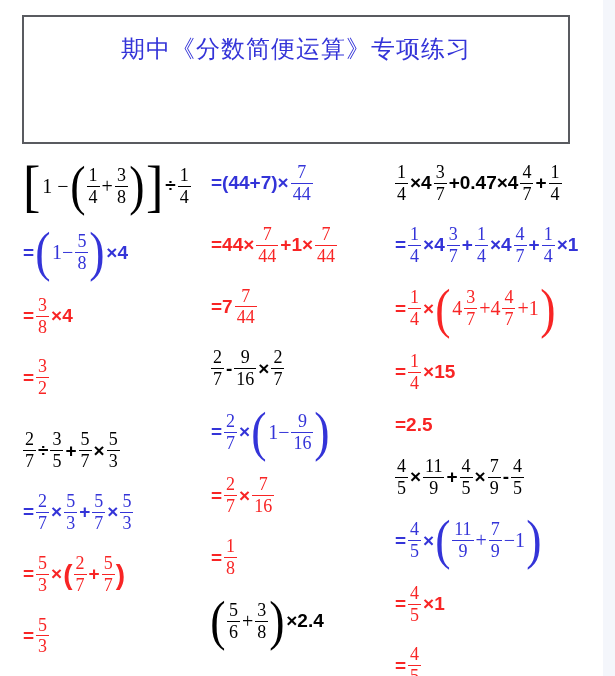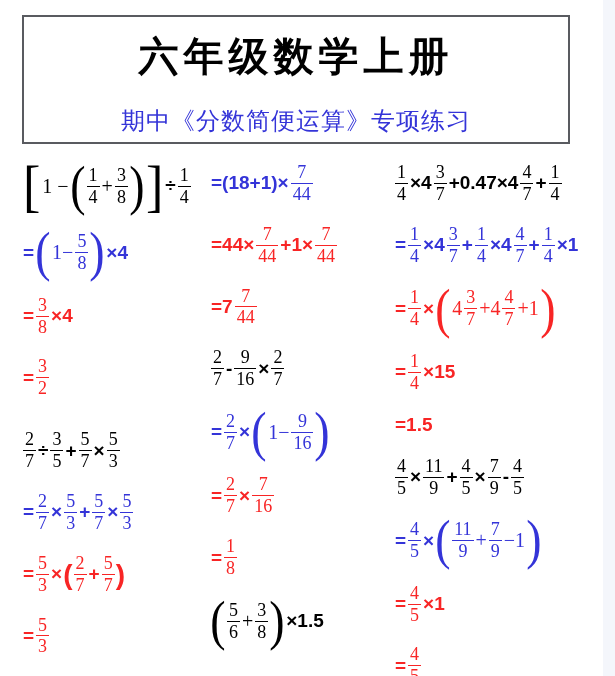--- a/index.html
+++ b/index.html
@@ -41,21 +41,20 @@
   .st{font-family:"Liberation Serif",serif;font-size:20px;margin:0 1px;}
   .bigp{font-family:"Liberation Serif",serif;font-size:54px;line-height:.82;font-weight:400;
         transform:scaleX(.85);margin:0 -1px;}
   .bigk{font-family:"Liberation Serif",serif;font-size:58px;line-height:.8;transform:scaleX(.9);}
   .midp{font-family:"Liberation Sans",sans-serif;font-weight:700;font-size:28px;line-height:.9;}
 </style>
 </head>
 <body style="--ink: #000000; --blue: #3434d8; --red: #f82525; --border: #595b60; --edge: #f4f6fb;">
 
 <div class="header-box">
-  <div class="w-title">六年级数学上册</div>
   <div class="w-subtitle">期中《分数简便运算》专项练习</div>
 </div>
 
 <div class="col col-1">
     <div class="mline c-black">
       <span class="bigk">[</span>
       <span class="st">1 −</span>
       <span class="bigp">(</span>
       <span class="fr">
         <span class="fn">1</span>
@@ -183,21 +182,21 @@
       <span class="bt">=</span>
       <span class="fr">
         <span class="fn">5</span>
         <span class="fbar"></span>
         <span class="fd">3</span>
       </span>
     </div>
   </div>
 <div class="col col-2">
     <div class="mline c-blue">
-      <span class="bt">=(18+1)×</span>
+      <span class="bt">=(44+7)×</span>
       <span class="fr">
         <span class="fn">7</span>
         <span class="fbar"></span>
         <span class="fd">44</span>
       </span>
     </div>
     <div class="mline c-red">
       <span class="bt">=44×</span>
       <span class="fr">
         <span class="fn">7</span>
@@ -284,21 +283,21 @@
         <span class="fbar"></span>
         <span class="fd">6</span>
       </span>
       <span class="st">+</span>
       <span class="fr">
         <span class="fn">3</span>
         <span class="fbar"></span>
         <span class="fd">8</span>
       </span>
       <span class="bigp">)</span>
-      <span class="bt">×1.5</span>
+      <span class="bt">×2.4</span>
     </div>
   </div>
 <div class="col col-3">
     <div class="mline c-black">
       <span class="fr">
         <span class="fn">1</span>
         <span class="fbar"></span>
         <span class="fd">4</span>
       </span>
       <span class="bt">×4</span>
@@ -380,21 +379,21 @@
     <div class="mline c-red">
       <span class="bt">=</span>
       <span class="fr">
         <span class="fn">1</span>
         <span class="fbar"></span>
         <span class="fd">4</span>
       </span>
       <span class="bt">×15</span>
     </div>
     <div class="mline c-red">
-      <span class="bt">=1.5</span>
+      <span class="bt">=2.5</span>
     </div>
     <div class="mline c-black">
       <span class="fr">
         <span class="fn">4</span>
         <span class="fbar"></span>
         <span class="fd">5</span>
       </span>
       <span class="bt">×</span>
       <span class="fr">
         <span class="fn">11</span>

